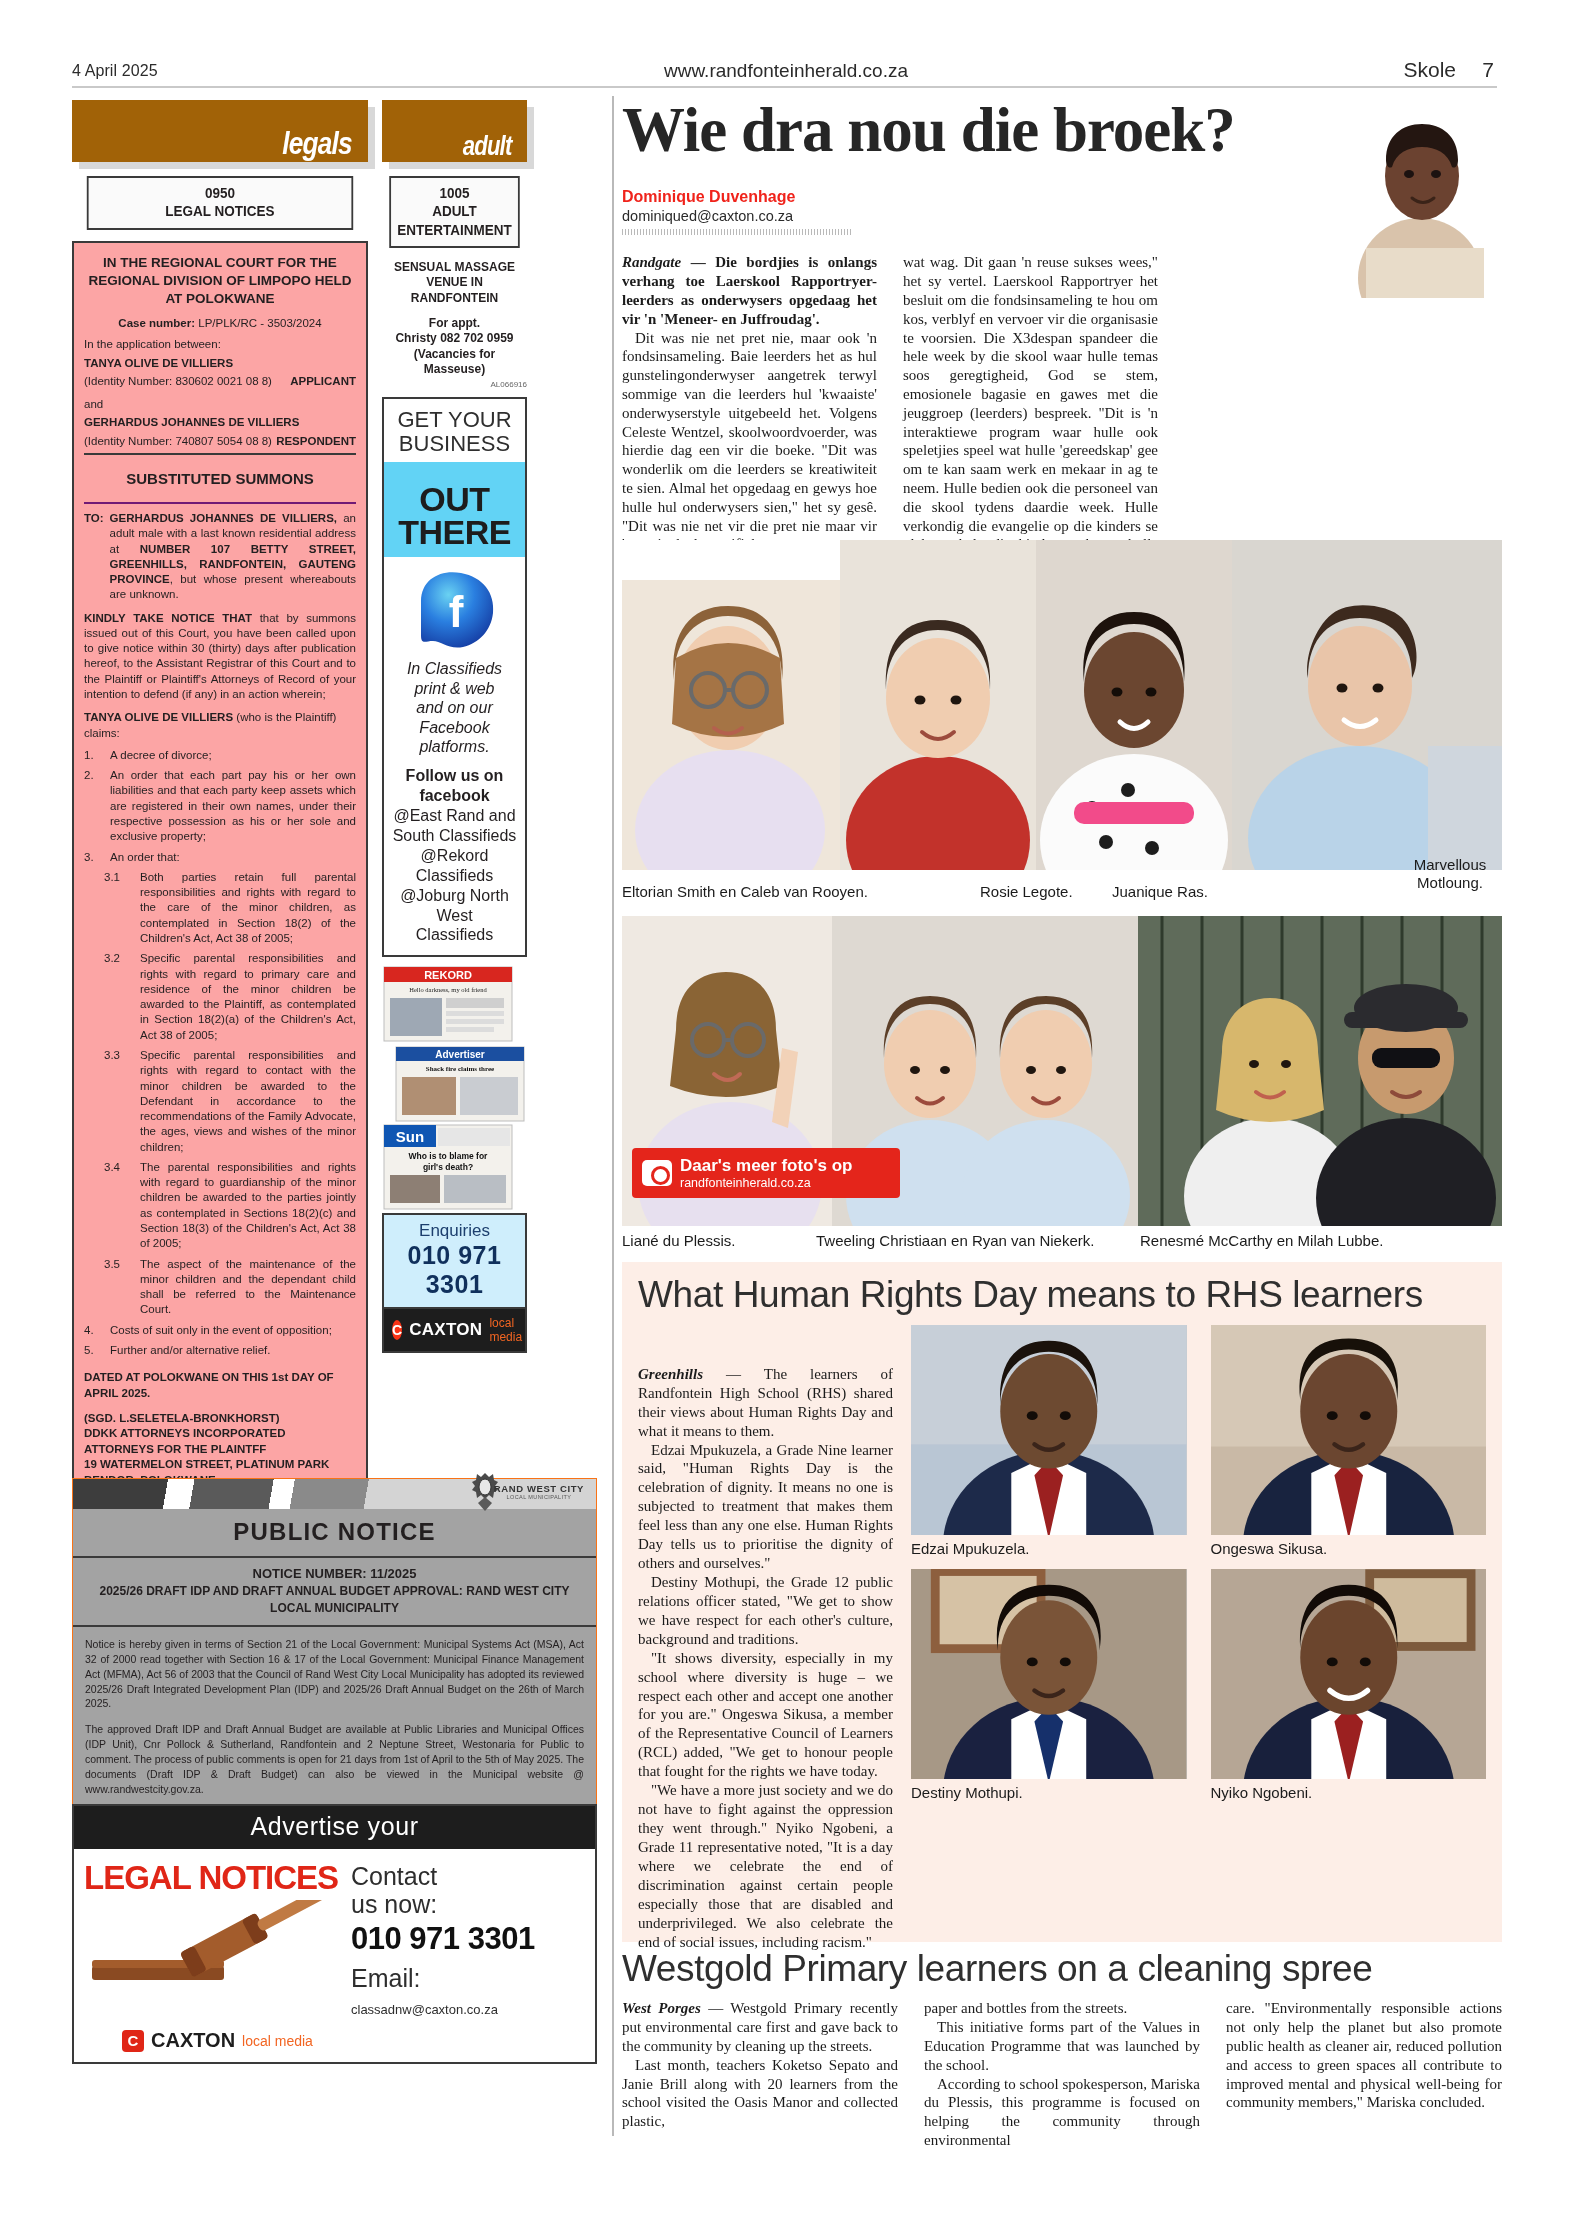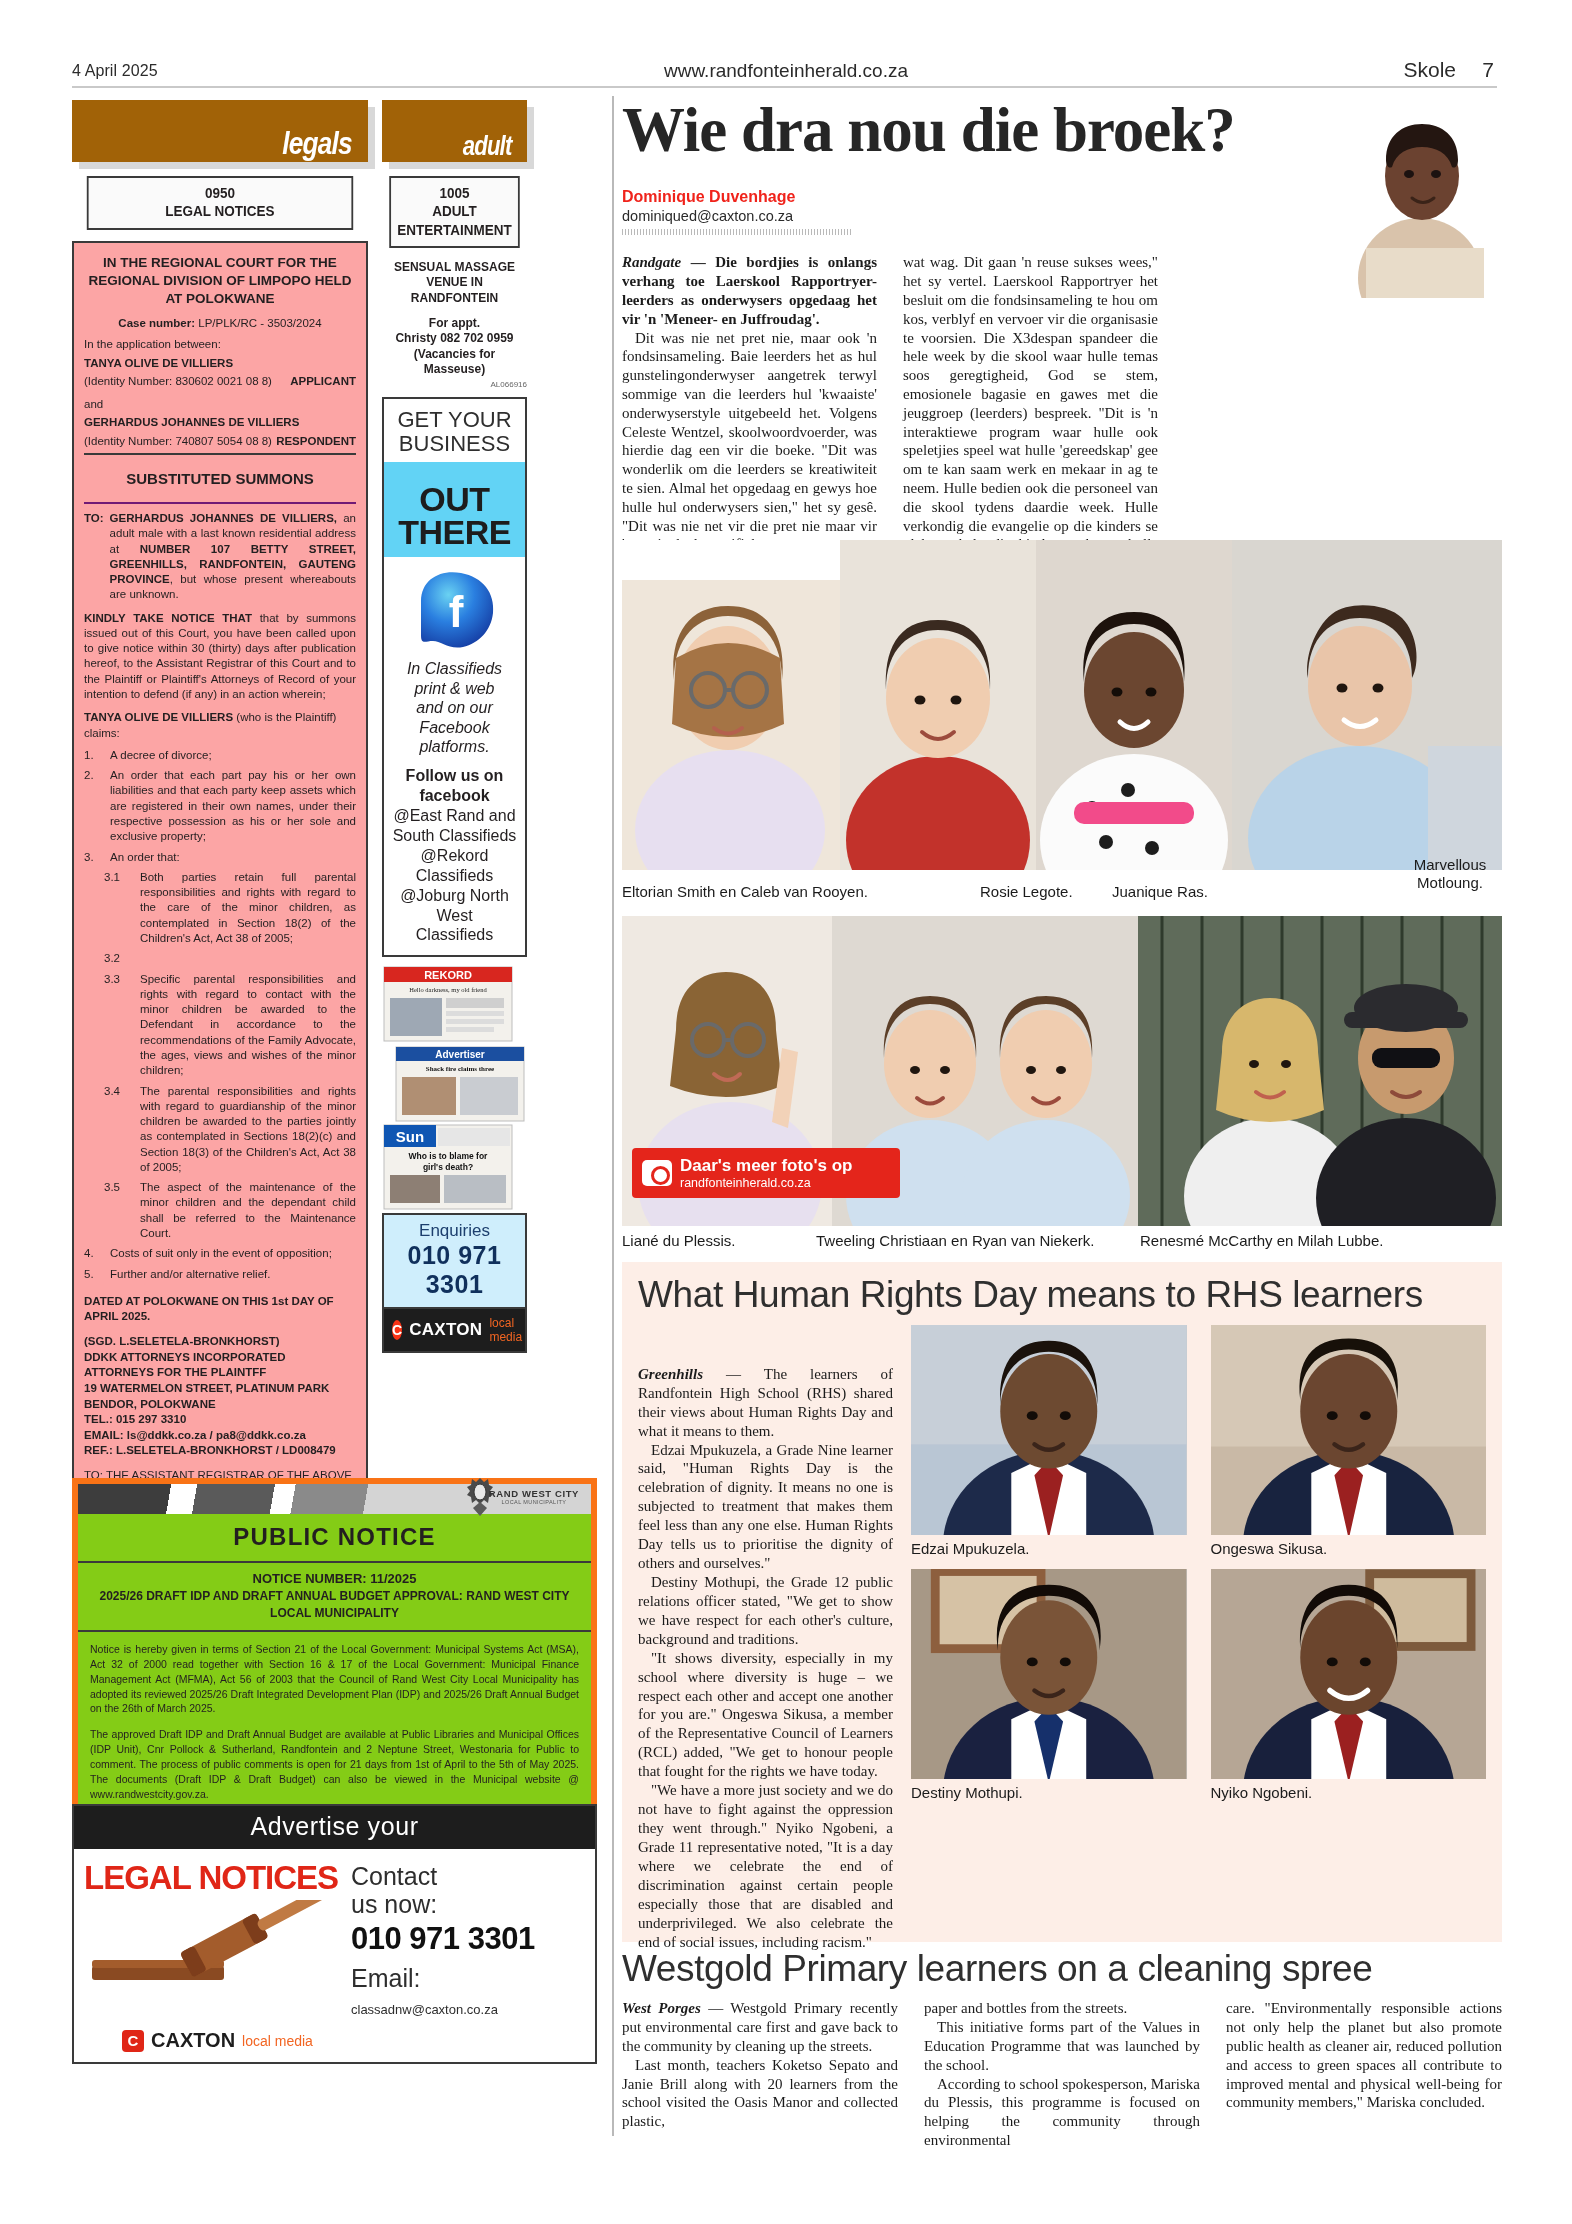--- a/index.html
+++ b/index.html
@@ -86,21 +86,21 @@
   .enq { border:2px solid #3a3a3a; border-bottom:none; background:#cfeefc; text-align:center; padding:6px 0 8px; }
   .enq .l1 { font-size:17px; color:#1d3f6e; }
   .enq .l2 { font-size:25px; font-weight:bold; color:#10305c; letter-spacing:.5px; }
   .cax { border:2px solid #3a3a3a; background:#1d1d1d; padding:7px 8px; display:flex; align-items:center; gap:7px; }
   .cax .cmark { width:20px; height:20px; border-radius:50%; background:#fa3315; color:#fff;
                 font-weight:bold; font-size:14px; display:flex; align-items:center; justify-content:center; }
   .cax .cname { color:#fff; font-size:17px; font-weight:bold; letter-spacing:.3px; }
   .cax .csub  { color:#f26522; font-size:12px; }
 
   
-  .pubnotice { position:absolute; left:72px; top:1478px; width:525px; border:6px solid #f97316; background:#84cc16; }
+  .pubnotice { position:absolute; left:72px; top:1478px; width:525px; border:1px solid #f97316; background:#a3a3a3; }
   .pn-top { height:30px; background:linear-gradient(100deg,#3d3d3d 0 18%,#ffffff 18% 23%,#5a5a5a 23% 38%,#ffffff 38% 42%,#8a8a8a 42% 56%,#d4d4d4 56% 100%);
             position:relative; }
   .pn-crest { position:absolute; right:96px; top:-8px; width:30px; height:42px; }
   .pn-muni { position:absolute; right:12px; top:4px; text-align:center; }
   .pn-muni .m1 { font-size:9.5px; font-weight:bold; letter-spacing:.6px; color:#333; }
   .pn-muni .m2 { font-size:5.5px; letter-spacing:.4px; color:#555; }
   .pn-title { text-align:center; font-size:24px; font-weight:bold; letter-spacing:1.2px; padding:9px 0 10px;
               border-bottom:2px solid #3a3a3a; }
   .pn-sub { text-align:center; font-weight:bold; font-size:12px; line-height:1.4; padding:7px 8px 8px; border-bottom:2px solid #3a3a3a; }
   .pn-sub .n1 { font-size:13px; }
@@ -302,20 +302,21 @@
           <div class="lg-li">
               <span class="n">3.</span>
               <span class="t">An order that:</span>
             </div>
           <div class="lg-li" style="padding-left:20px">
               <span class="n sub">3.1</span>
               <span class="t">Both parties retain full parental responsibilities and rights with regard to the care of the minor children, as contemplated in Section 18(2) of the Children's Act, Act 38 of 2005;</span>
             </div>
           <div class="lg-li" style="padding-left:20px">
               <span class="n sub">3.2</span>
+              <span class="t">Specific parental responsibilities and rights with regard to primary care and residence of the minor children be awarded to the Plaintiff, as contemplated in Section 18(2)(a) of the Children's Act, Act 38 of 2005;</span>
             </div>
           <div class="lg-li" style="padding-left:20px">
               <span class="n sub">3.3</span>
               <span class="t">Specific parental responsibilities and rights with regard to contact with the minor children be awarded to the Defendant in accordance to the recommendations of the Family Advocate, the ages, views and wishes of the minor children;</span>
             </div>
           <div class="lg-li" style="padding-left:20px">
               <span class="n sub">3.4</span>
               <span class="t">The parental responsibilities and rights with regard to guardianship of the minor children be awarded to the parties jointly as contemplated in Sections 18(2)(c) and Section 18(3) of the Children's Act, Act 38 of 2005;</span>
             </div>
           <div class="lg-li" style="padding-left:20px">

